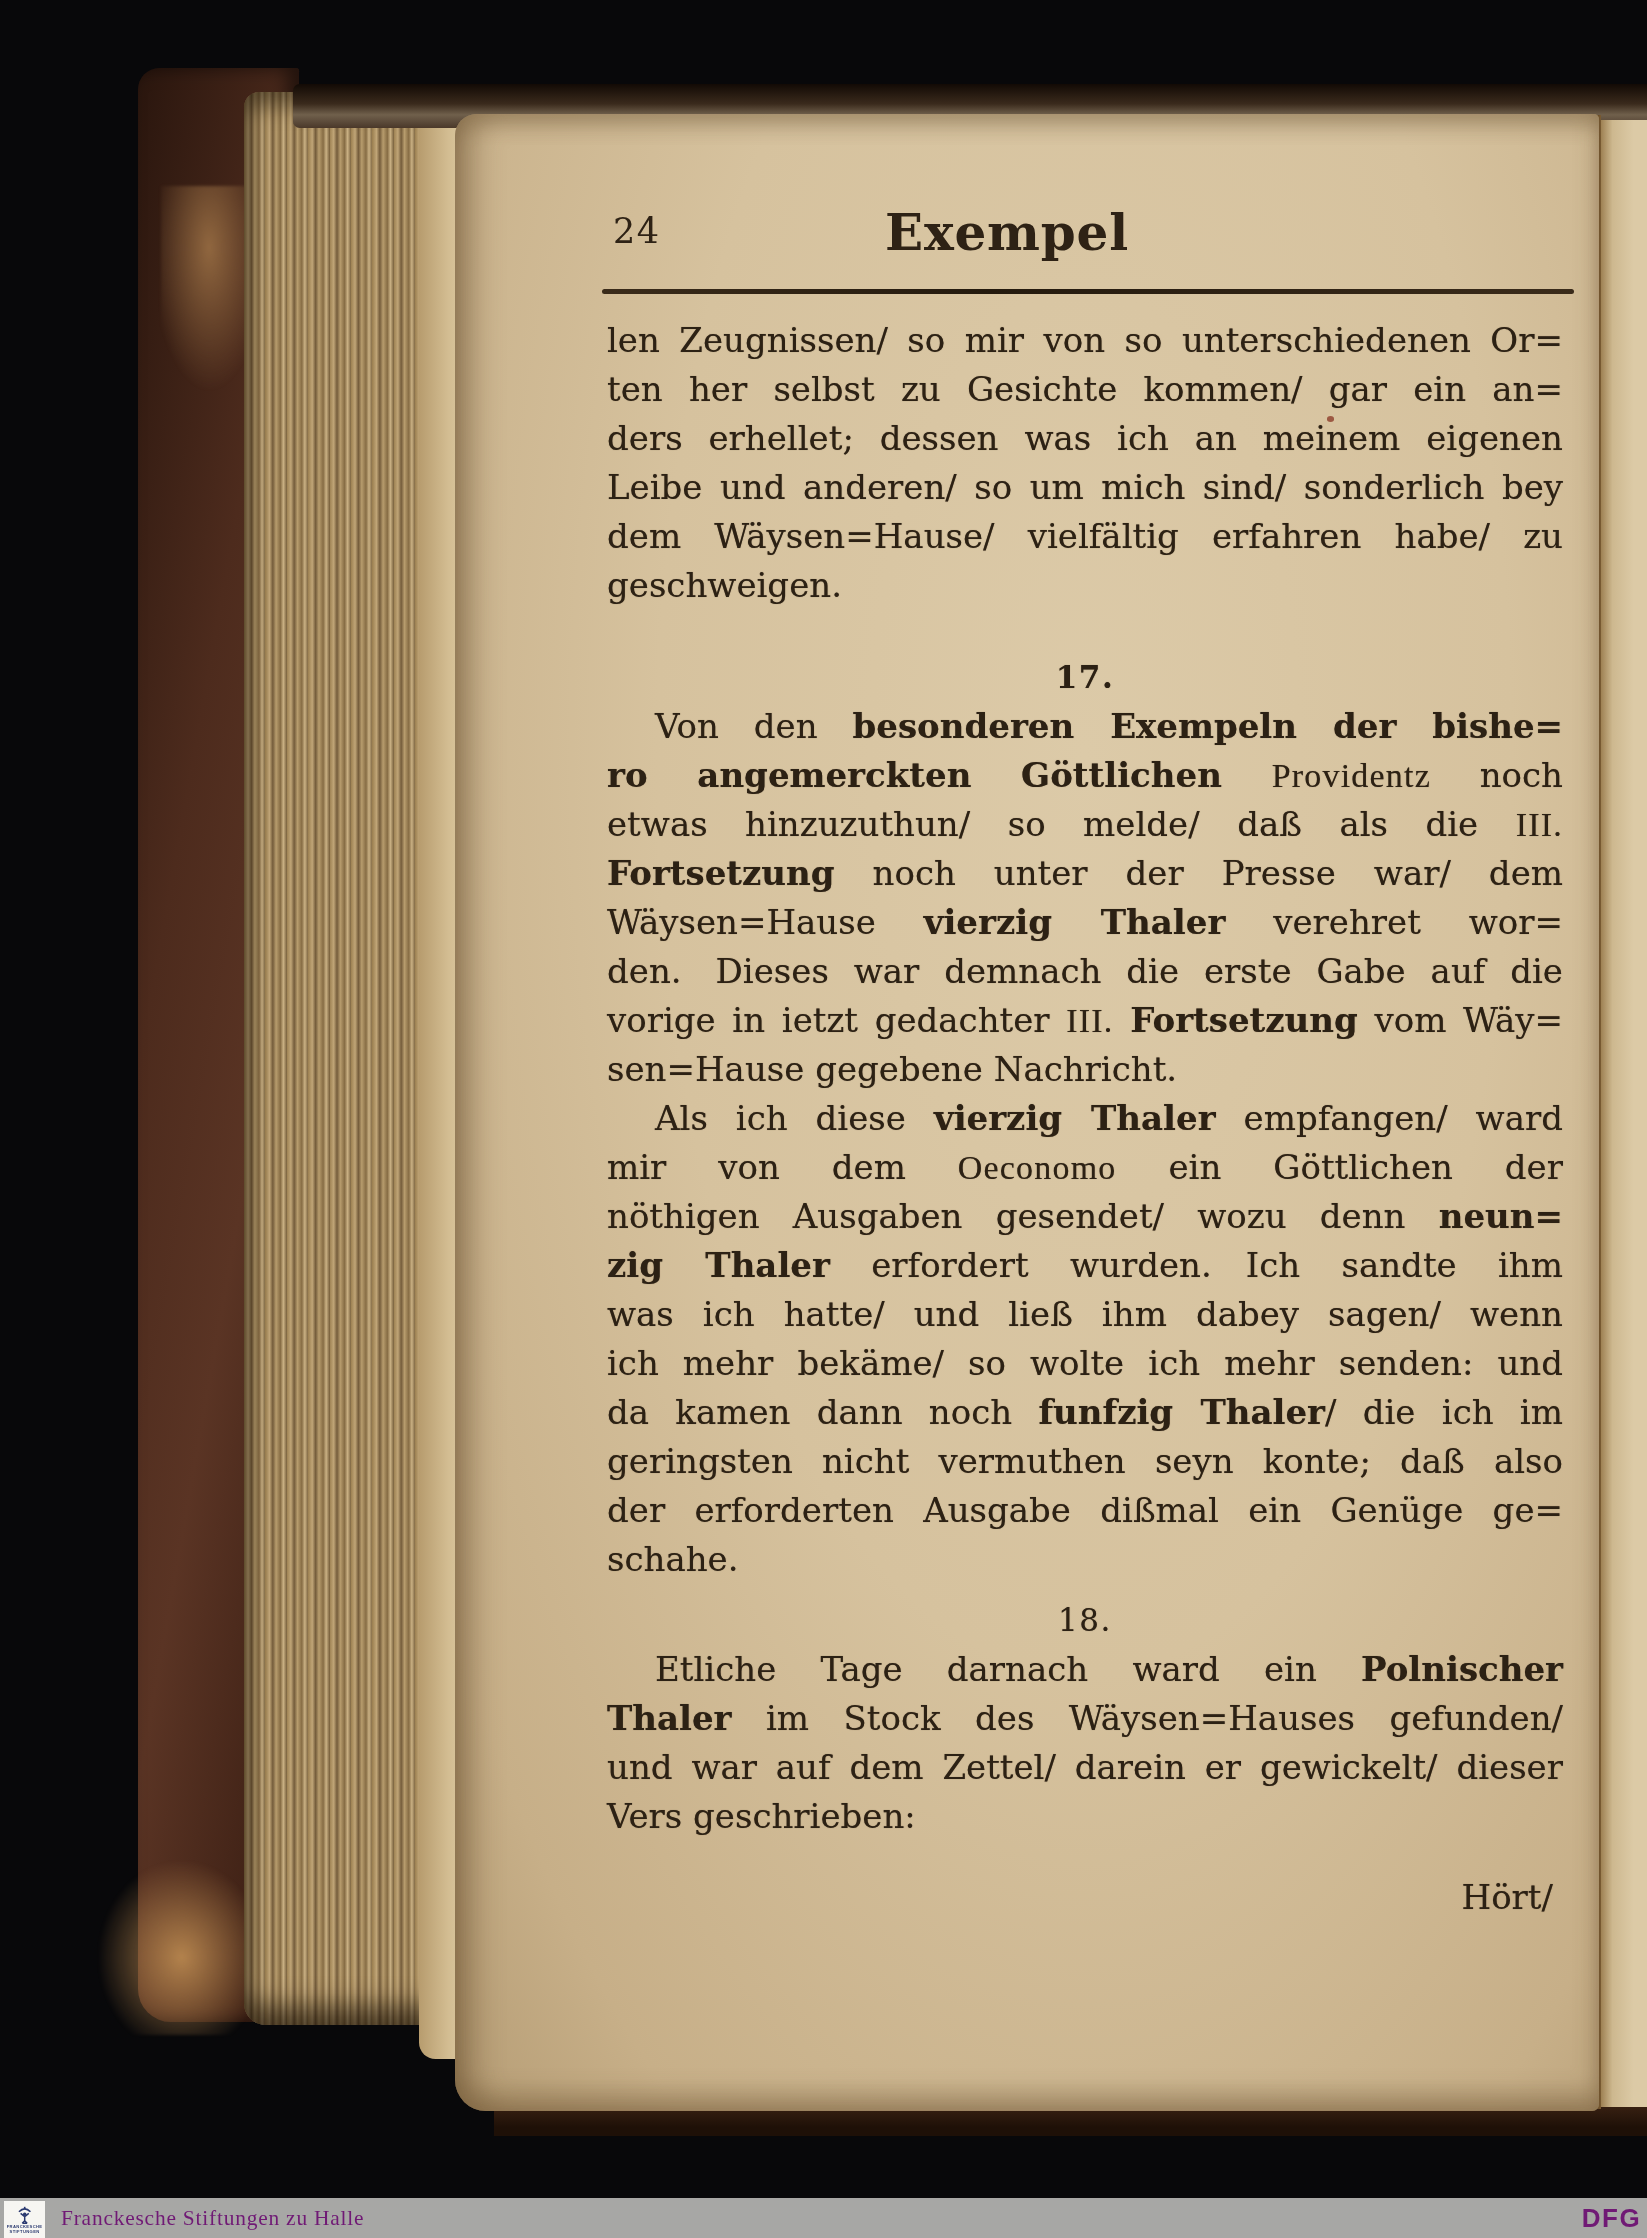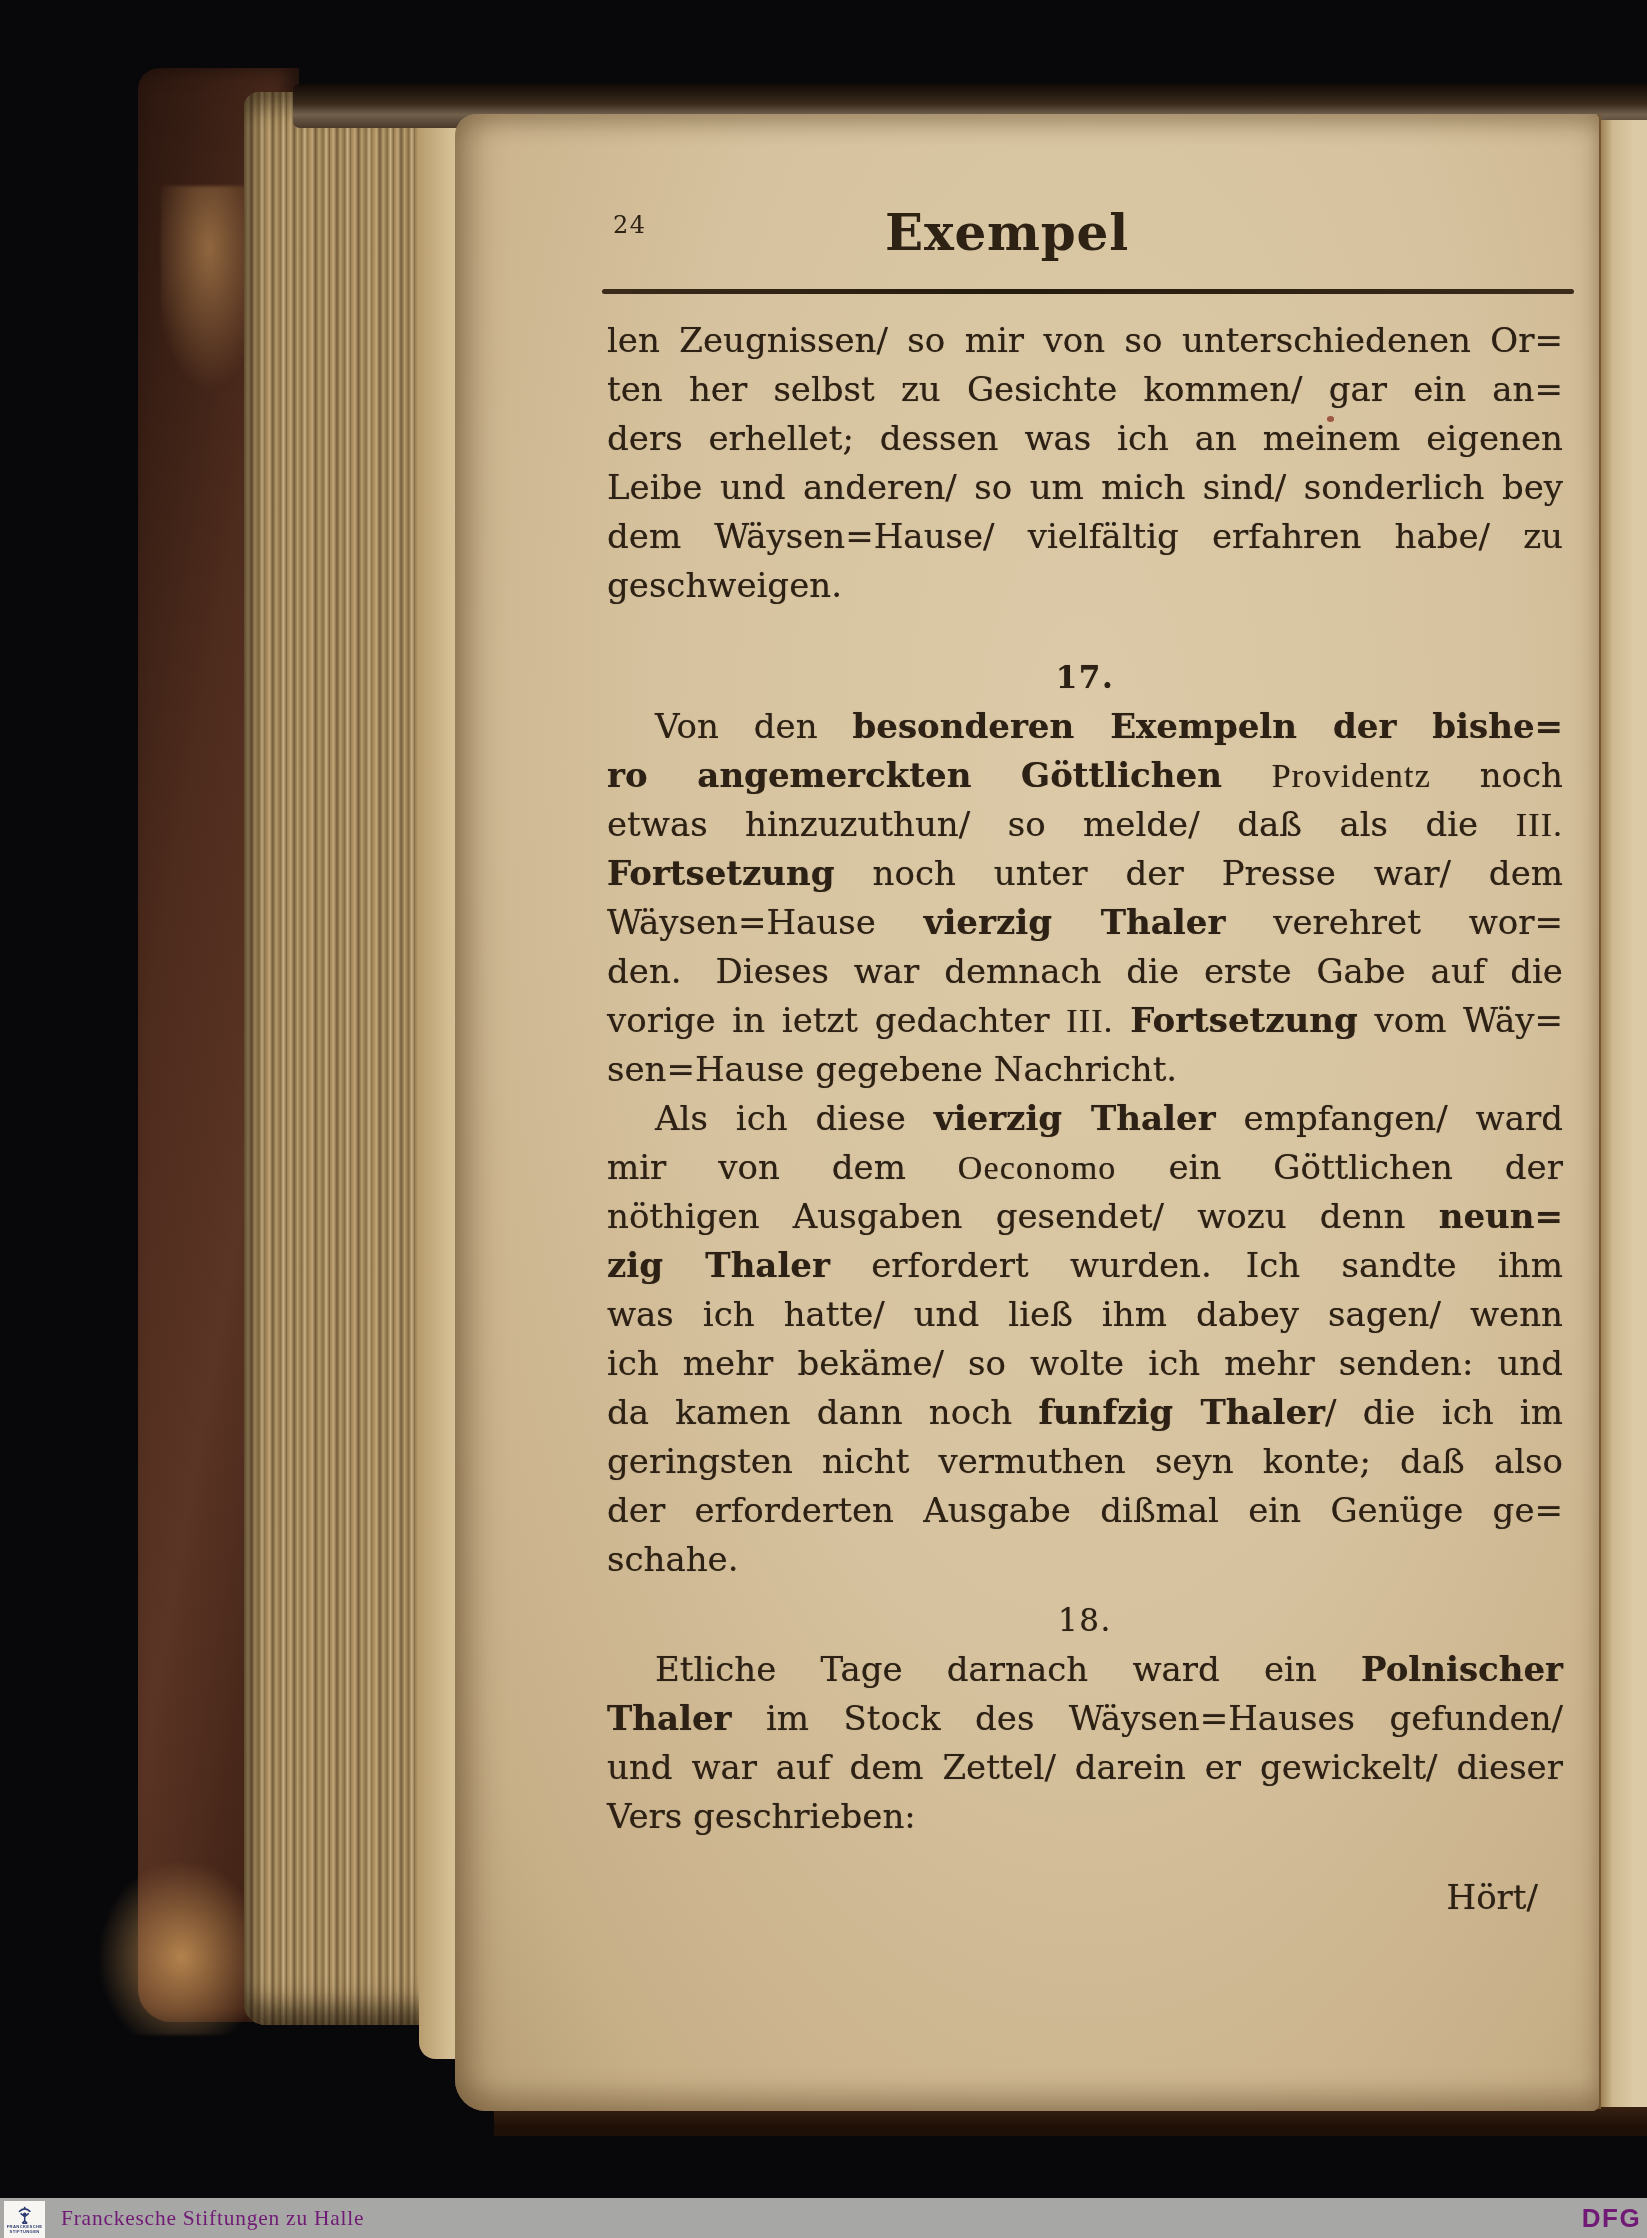--- a/index.html
+++ b/index.html
@@ -37,39 +37,39 @@
     box-shadow:inset 21.4px 0 28px rgba(96,72,40,.35), inset 0 -16.5px 25px rgba(96,72,40,.35),
                inset 0 13px 16.5px rgba(96,72,40,.25);}
   .gutter{position:absolute;left:1589px;top:115px;width:11.5px;height:1994px;
     background:linear-gradient(90deg,rgba(90,62,30,0),#5a3f20 55%,#7a5c33);}
   .page-next{position:absolute;left:1600px;top:120px;width:48px;height:1987px;
     background:linear-gradient(90deg,#9a7c4e 0%,#cdb88f 26%,#dccaa6 70%);}
 
   .fleck{position:absolute;width:7.4px;height:5.8px;border-radius:50%;background:#8d3d2b;opacity:.8;}
 
   
-  .page-header-num{position:absolute;left:158px;top:97px;font-size:24px;color:#2e2215;
+  .page-header-num{position:absolute;left:158px;top:97px;font-size:35px;color:#2e2215;
     letter-spacing:1.6px;}
   .page-header-title{position:absolute;left:346px;top:89px;width:412px;text-align:center;
     font-size:50px;font-weight:bold;color:#2e2215;letter-spacing:0.8px;}
   .header-rule{position:absolute;left:147px;top:175px;width:972px;height:5px;
     background:linear-gradient(90deg,#3a2b1a,#241a0e 40%,#3a2b1a);border-radius:2.5px;}
 
   .text-block{position:absolute;left:152px;top:202px;width:956px;color:#2c2114;
     text-shadow:0 0 0.8px rgba(46,30,12,.55);}
   .line{height:49px;line-height:49px;font-size:34px;white-space:nowrap;}
   .just{text-align:justify;text-align-last:justify;white-space:normal;}
   .last{text-align:left;}
   .indent{padding-left:48px;}
   .heading{text-align:center;font-size:31px;letter-spacing:1.6px;}
   .h17{margin-top:43px;font-weight:bold;}
   .h18{margin-top:11.5px;}
   .seg-em{font-weight:bold;}
   .seg-antiqua{font-family:"Liberation Serif",serif;letter-spacing:1.2px;}
-  .catchword{position:absolute;right:61px;top:1763px;font-size:34px;color:#2c2114;
+  .catchword{position:absolute;right:46px;top:1763px;font-size:34px;color:#2c2114;
     text-shadow:0 0 0.8px rgba(46,30,12,.55);}
 
   
   .footer-bar{position:absolute;left:0;top:2198px;width:1648px;height:40px;
     background:#a7a7a5;}
   .logo-box{position:absolute;left:4.1px;top:2.5px;width:41px;height:38px;background:#f7f6f2;
     display:flex;flex-direction:column;align-items:center;justify-content:center;}
   .logo-text{font-family:"Liberation Sans",sans-serif;font-size:4.1px;line-height:5px;
     color:#2b3a70;letter-spacing:0.4px;text-align:center;font-weight:bold;}
   .institution{position:absolute;left:61px;top:0;height:40px;line-height:40px;

